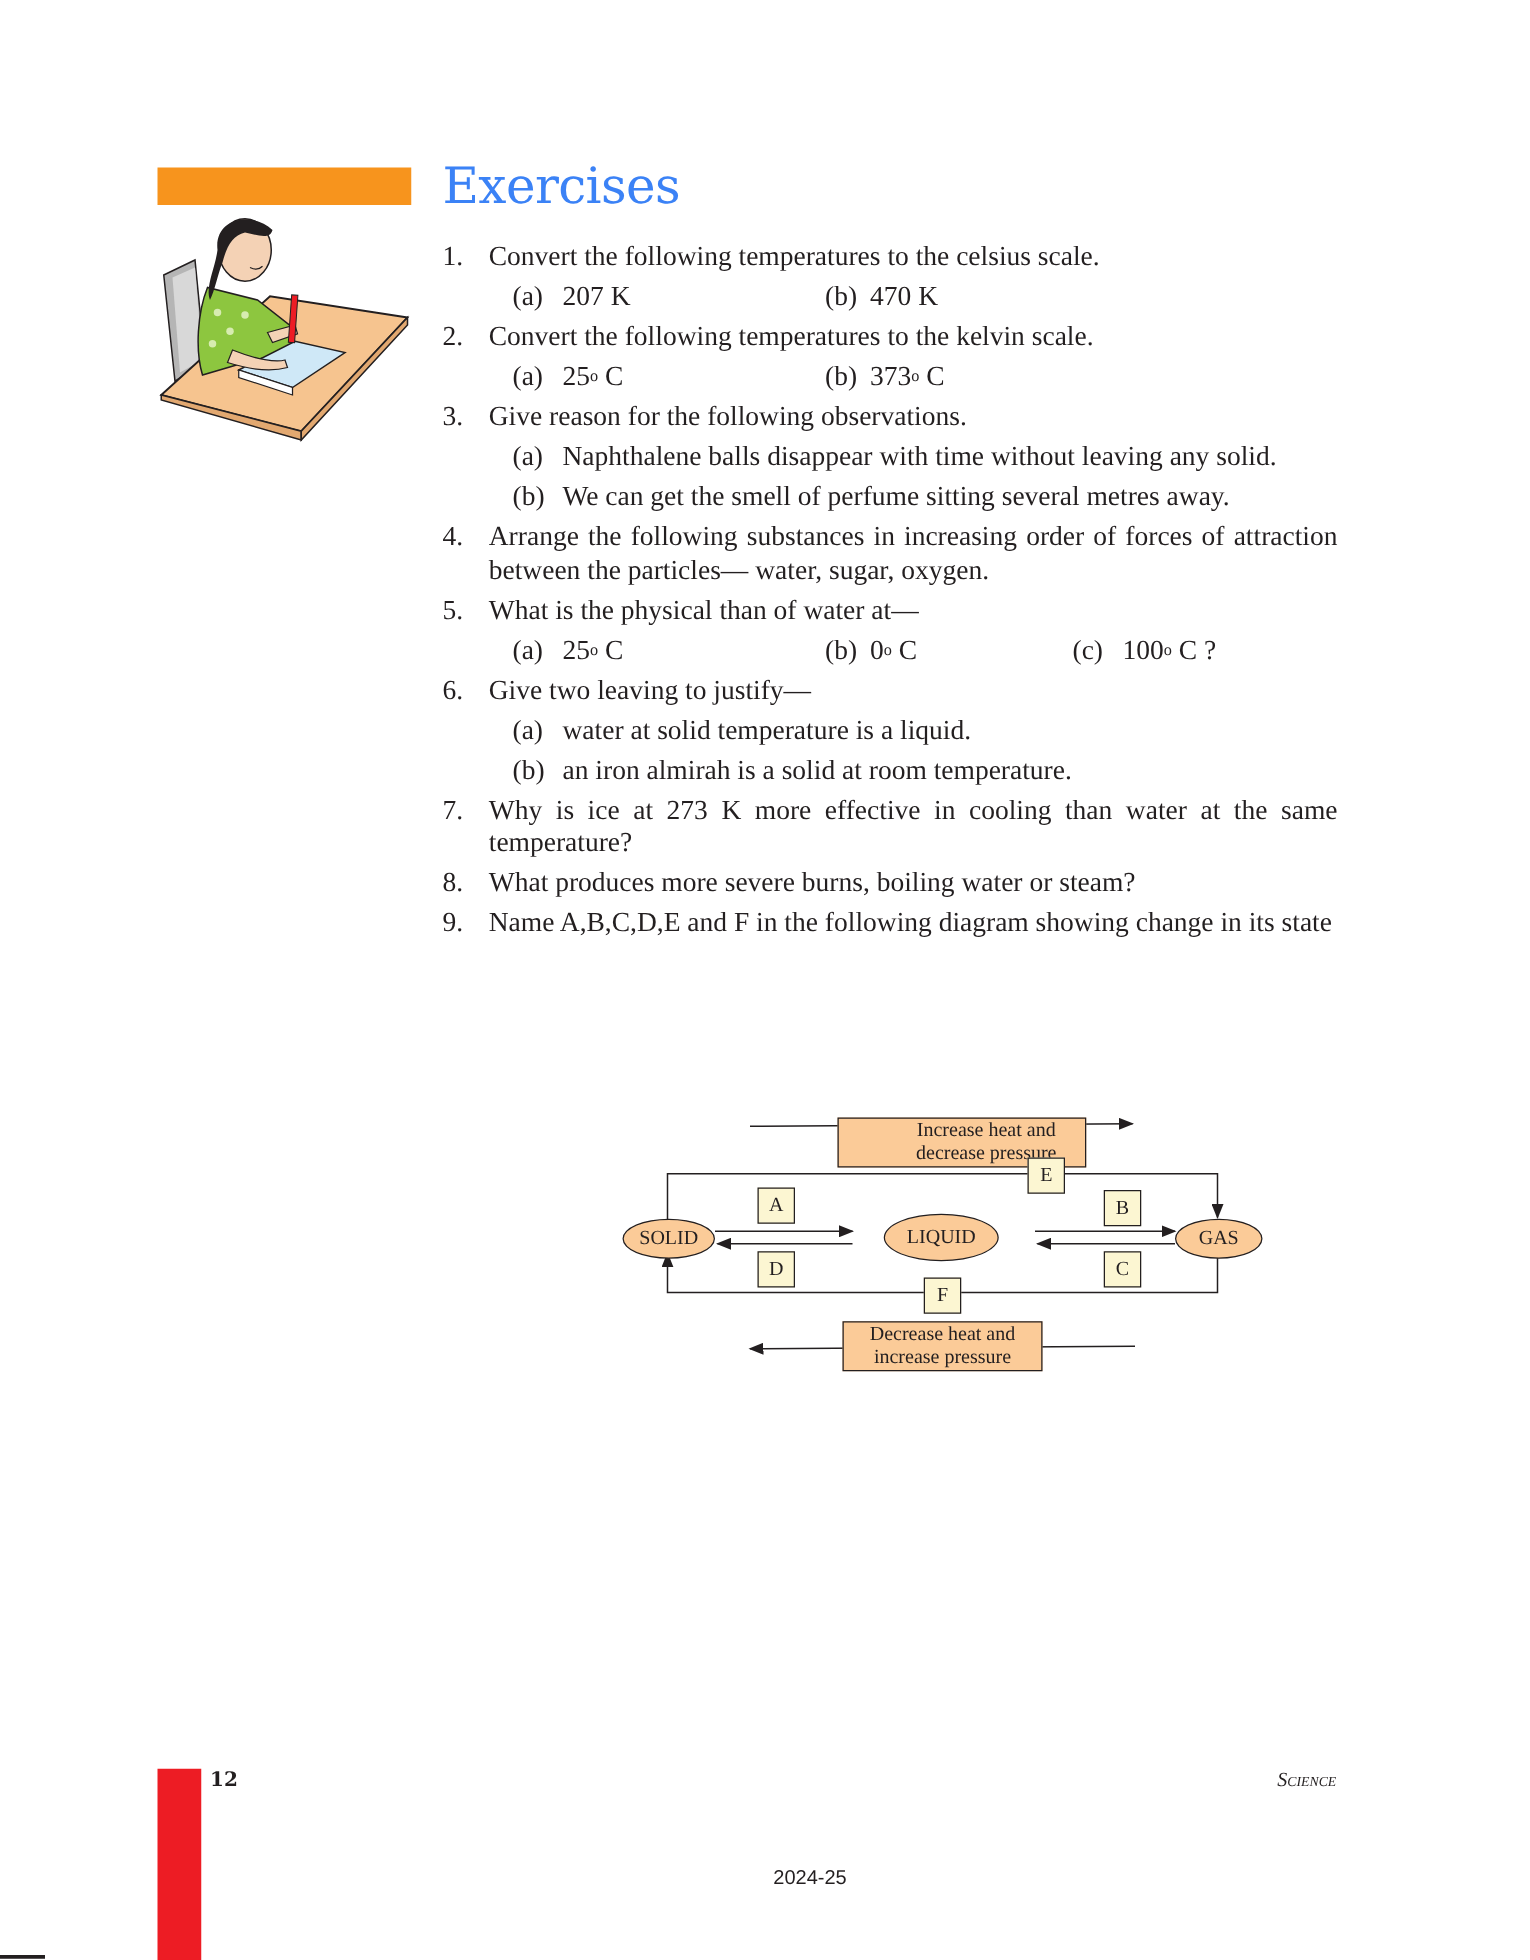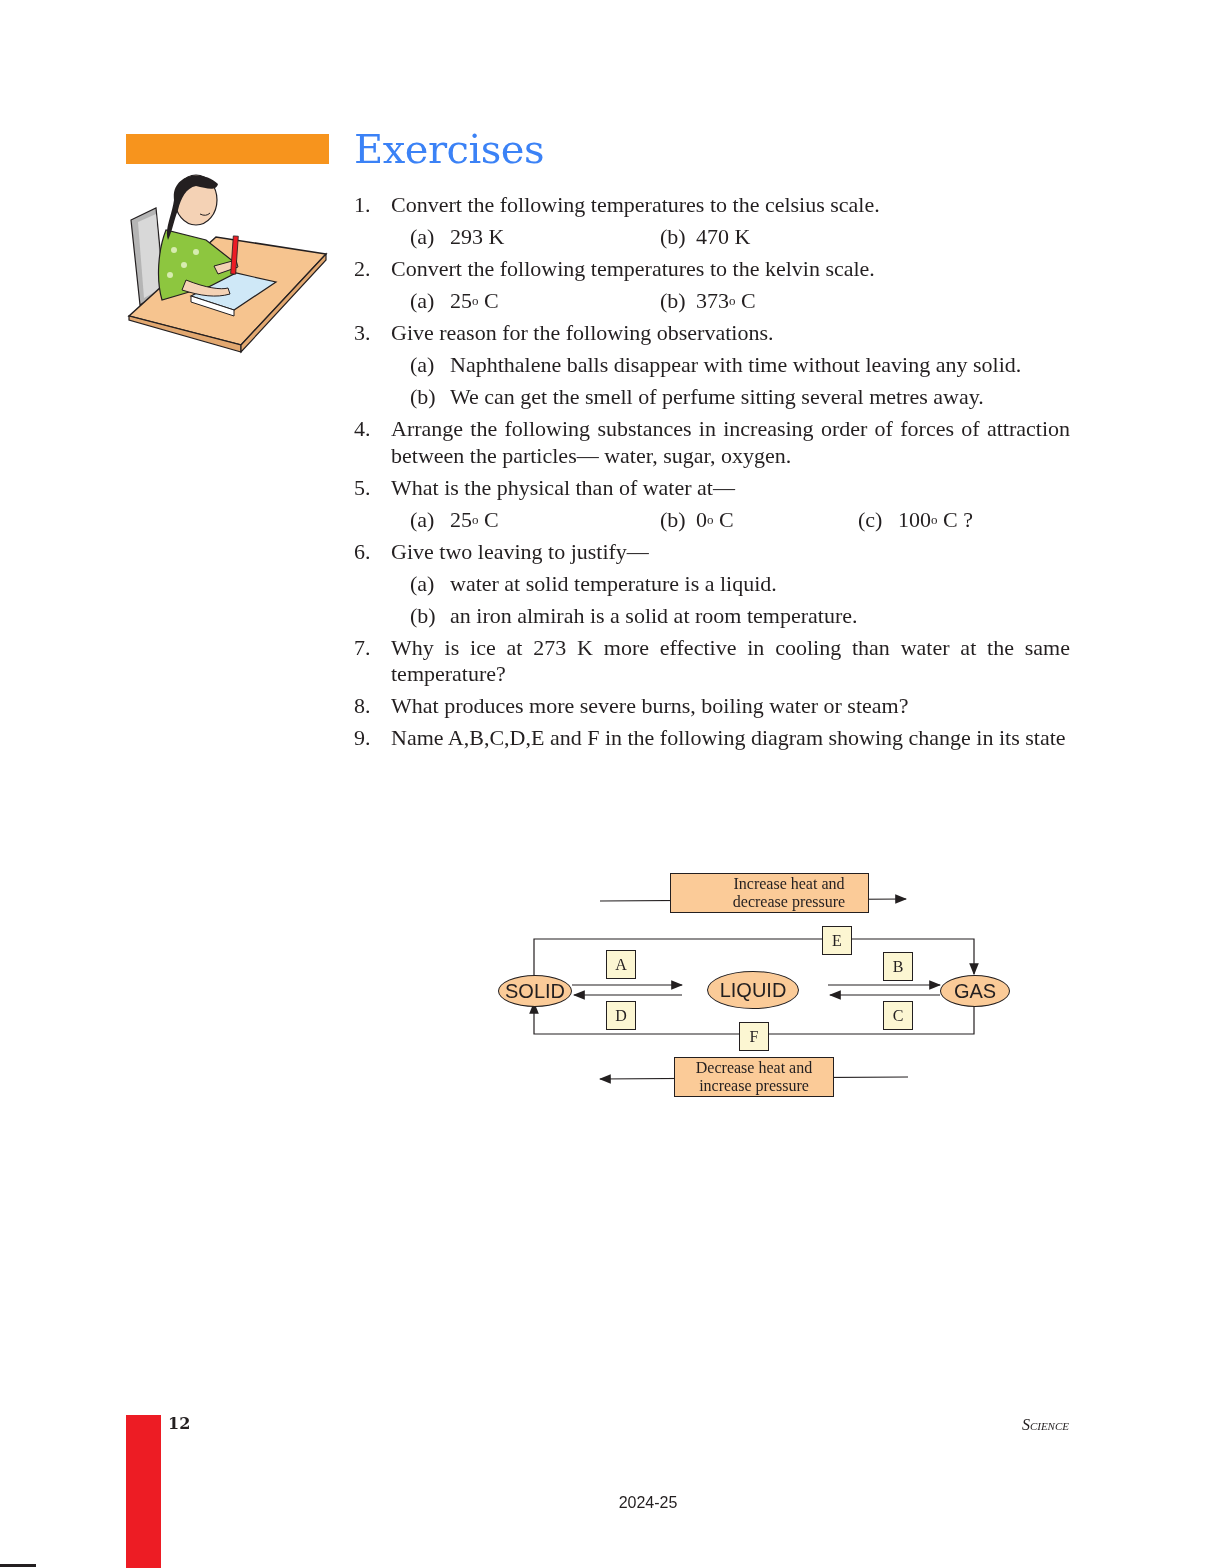--- a/index.html
+++ b/index.html
@@ -54,21 +54,21 @@
     }
     .d-label {
       position: absolute; background: #fbcb98; border: 1px solid #231f20;
       font-family: "Liberation Serif", serif; font-size: 16px;
       text-align: center; line-height: 18px;
       padding: 1px 8px;
     }
     .d-oval {
       position: absolute; background: #fbcb98; border: 1px solid #231f20;
       border-radius: 50%;
-      font-family: Liberation Sans, sans-serif; font-size: 20px;
+      font-family: Liberation Serif, serif; font-size: 16px;
       display: flex; align-items: center; justify-content: center;
     }
     .red-bar {
       position: absolute; left: 126px; top: 1415px;
       width: 35px; height: 153px; background: #ed1c24;
     }
     .page-num {
       position: absolute; left: 168px; top: 1414px;
       font-family: "DejaVu Serif", serif; font-weight: bold; font-size: 16px;
     }
@@ -125,21 +125,21 @@
 
 <div class="exercises">
 
   <div class="q">
     <span class="q-num">1.</span>
     <span class="q-text">Convert the following temperatures to the celsius scale.</span>
   </div>
   <div class="inline-subs">
     <div class="inline-sub" style="width:250px">
       <span class="sub-label">(a)</span>
-      <span>293 K</span>
+      <span>207 K</span>
     </div>
     <div class="inline-sub">
       <span class="sub-label" style="width:36px">(b)</span>
       <span>470 K</span>
     </div>
   </div>
 
   <div class="q">
     <span class="q-num">2.</span>
     <span class="q-text">Convert the following temperatures to the kelvin scale.</span>
@@ -241,21 +241,21 @@
 
     <polyline points="484,136 484,164 44,164 44,133" fill="none" stroke="#231f20" stroke-width="1.2" marker-end="url(#ah)"></polyline>
 
     <line x1="82" y1="115" x2="192" y2="115" stroke="#231f20" stroke-width="1.2" marker-end="url(#ah)"></line>
     <line x1="192" y1="125" x2="84" y2="125" stroke="#231f20" stroke-width="1.2" marker-end="url(#ah)"></line>
 
     <line x1="338" y1="115" x2="450" y2="115" stroke="#231f20" stroke-width="1.2" marker-end="url(#ah)"></line>
     <line x1="450" y1="125" x2="340" y2="125" stroke="#231f20" stroke-width="1.2" marker-end="url(#ah)"></line>
   </svg>
 
-  <div class="d-label" style="left:180px;top:3px;width:142px;padding-left:47px;">
+  <div class="d-label" style="left:180px;top:24px;width:142px;padding-left:47px;">
     <div>Increase heat and</div>
     <div>decrease pressure</div>
   </div>
   <div class="d-label" style="left:184px;top:187px;width:142px;">
     <div>Decrease heat and</div>
     <div>increase pressure</div>
   </div>
 
   <div class="d-oval" style="left:8px;top:105px;width:72px;height:30px;">SOLID</div>
   <div class="d-oval" style="left:217px;top:101px;width:90px;height:36px;">LIQUID</div>

